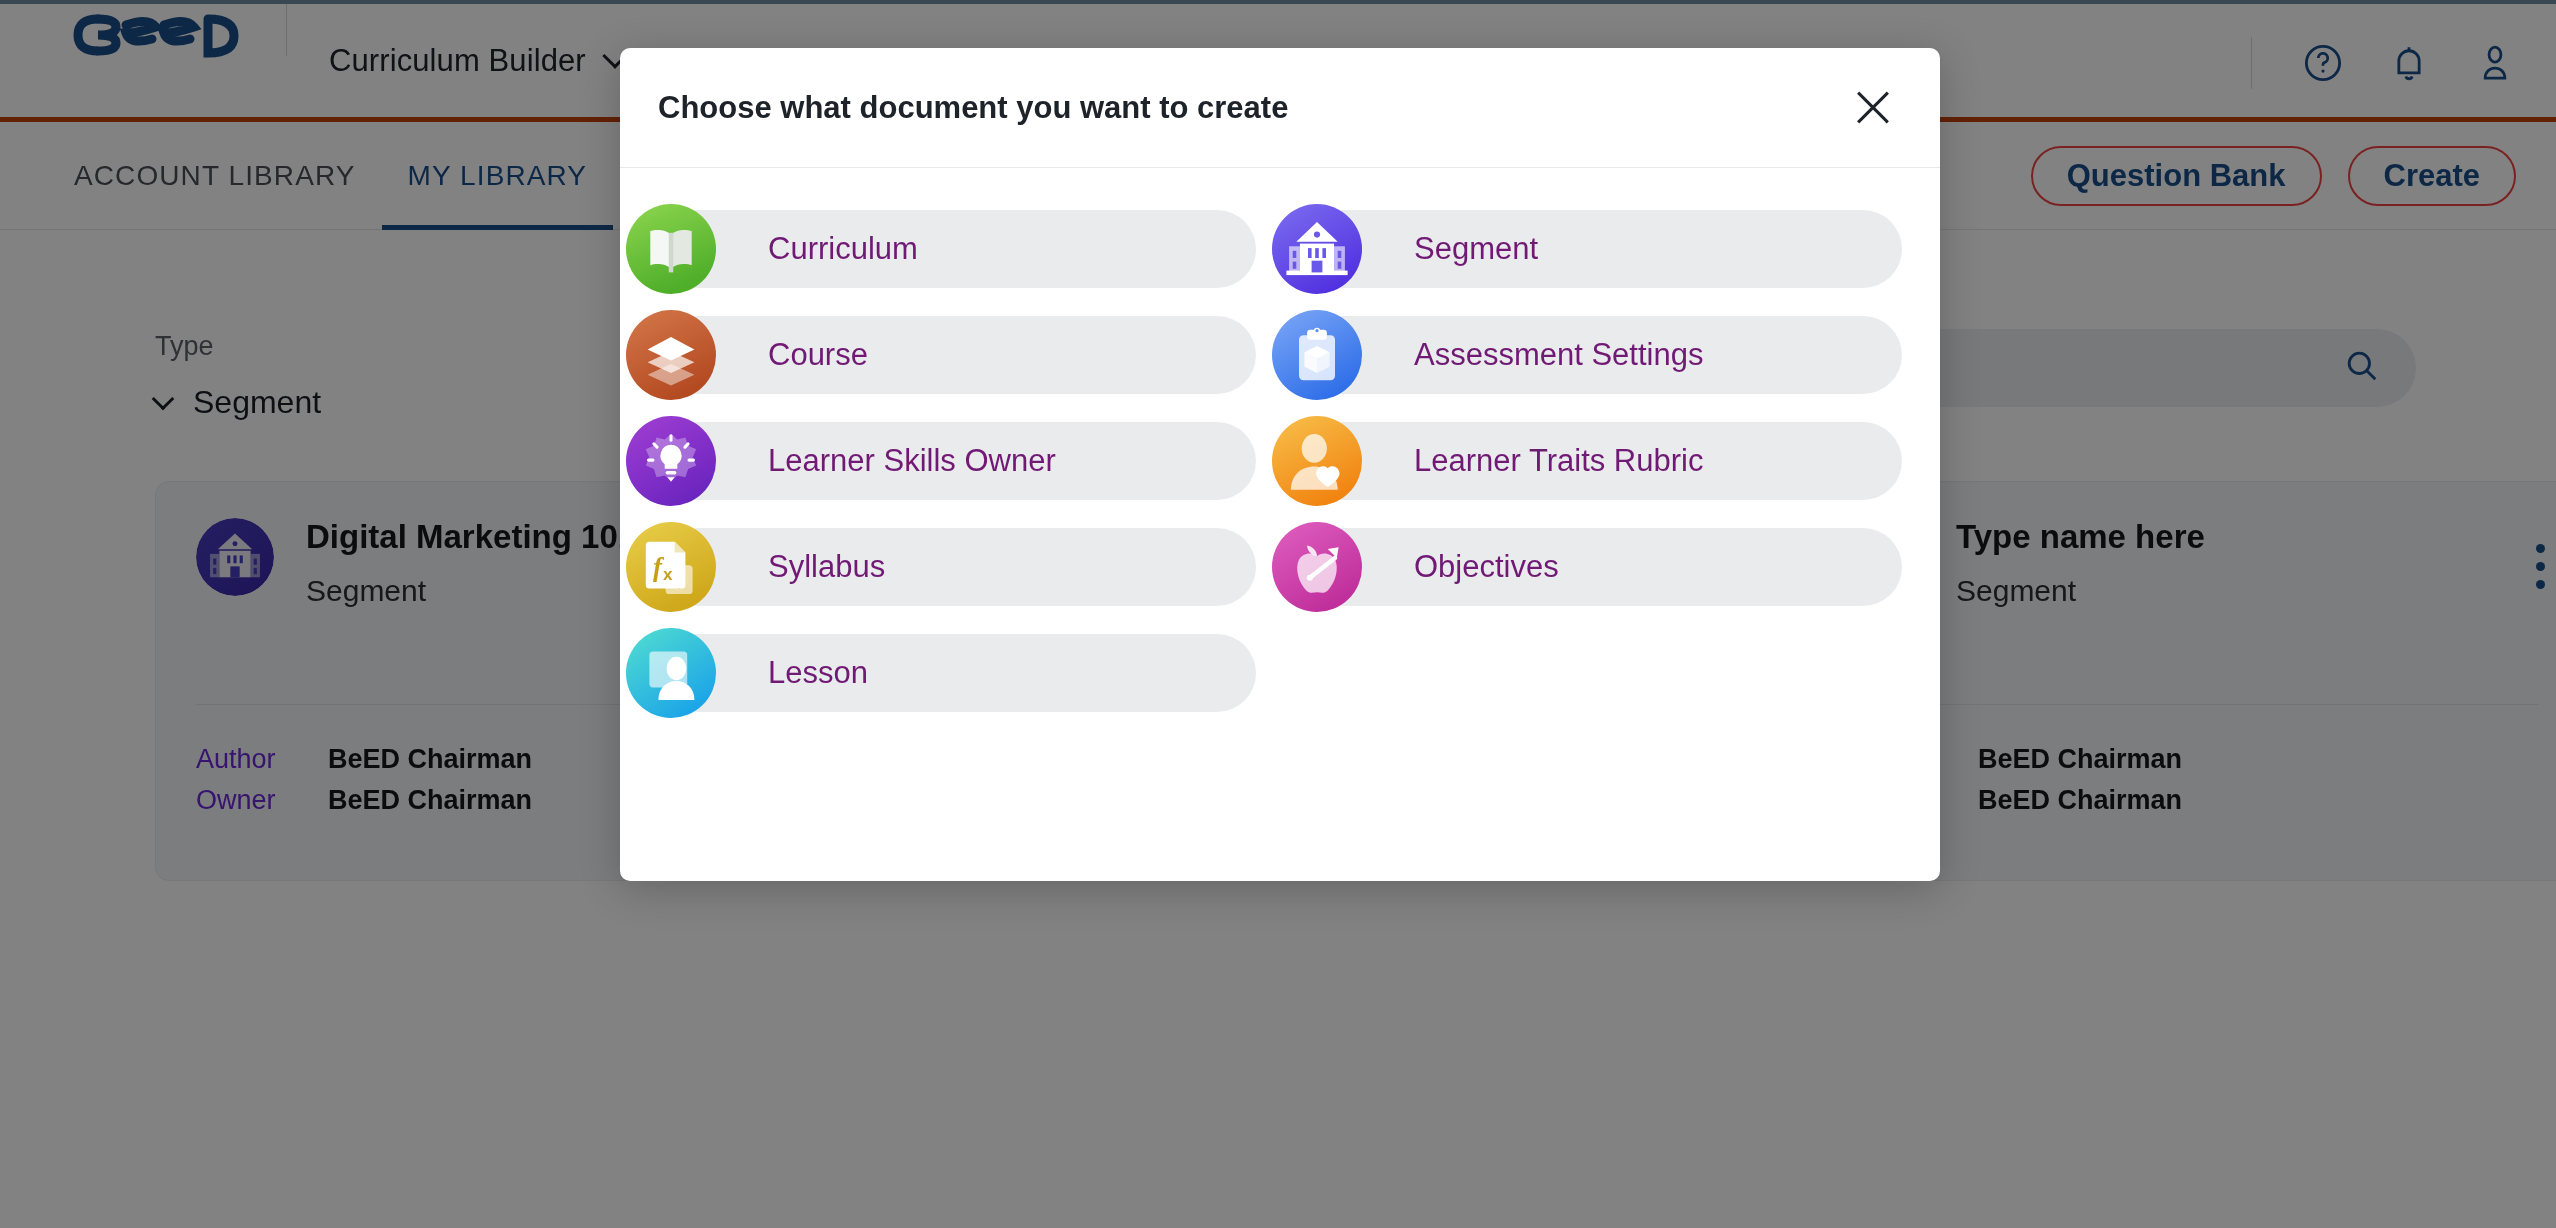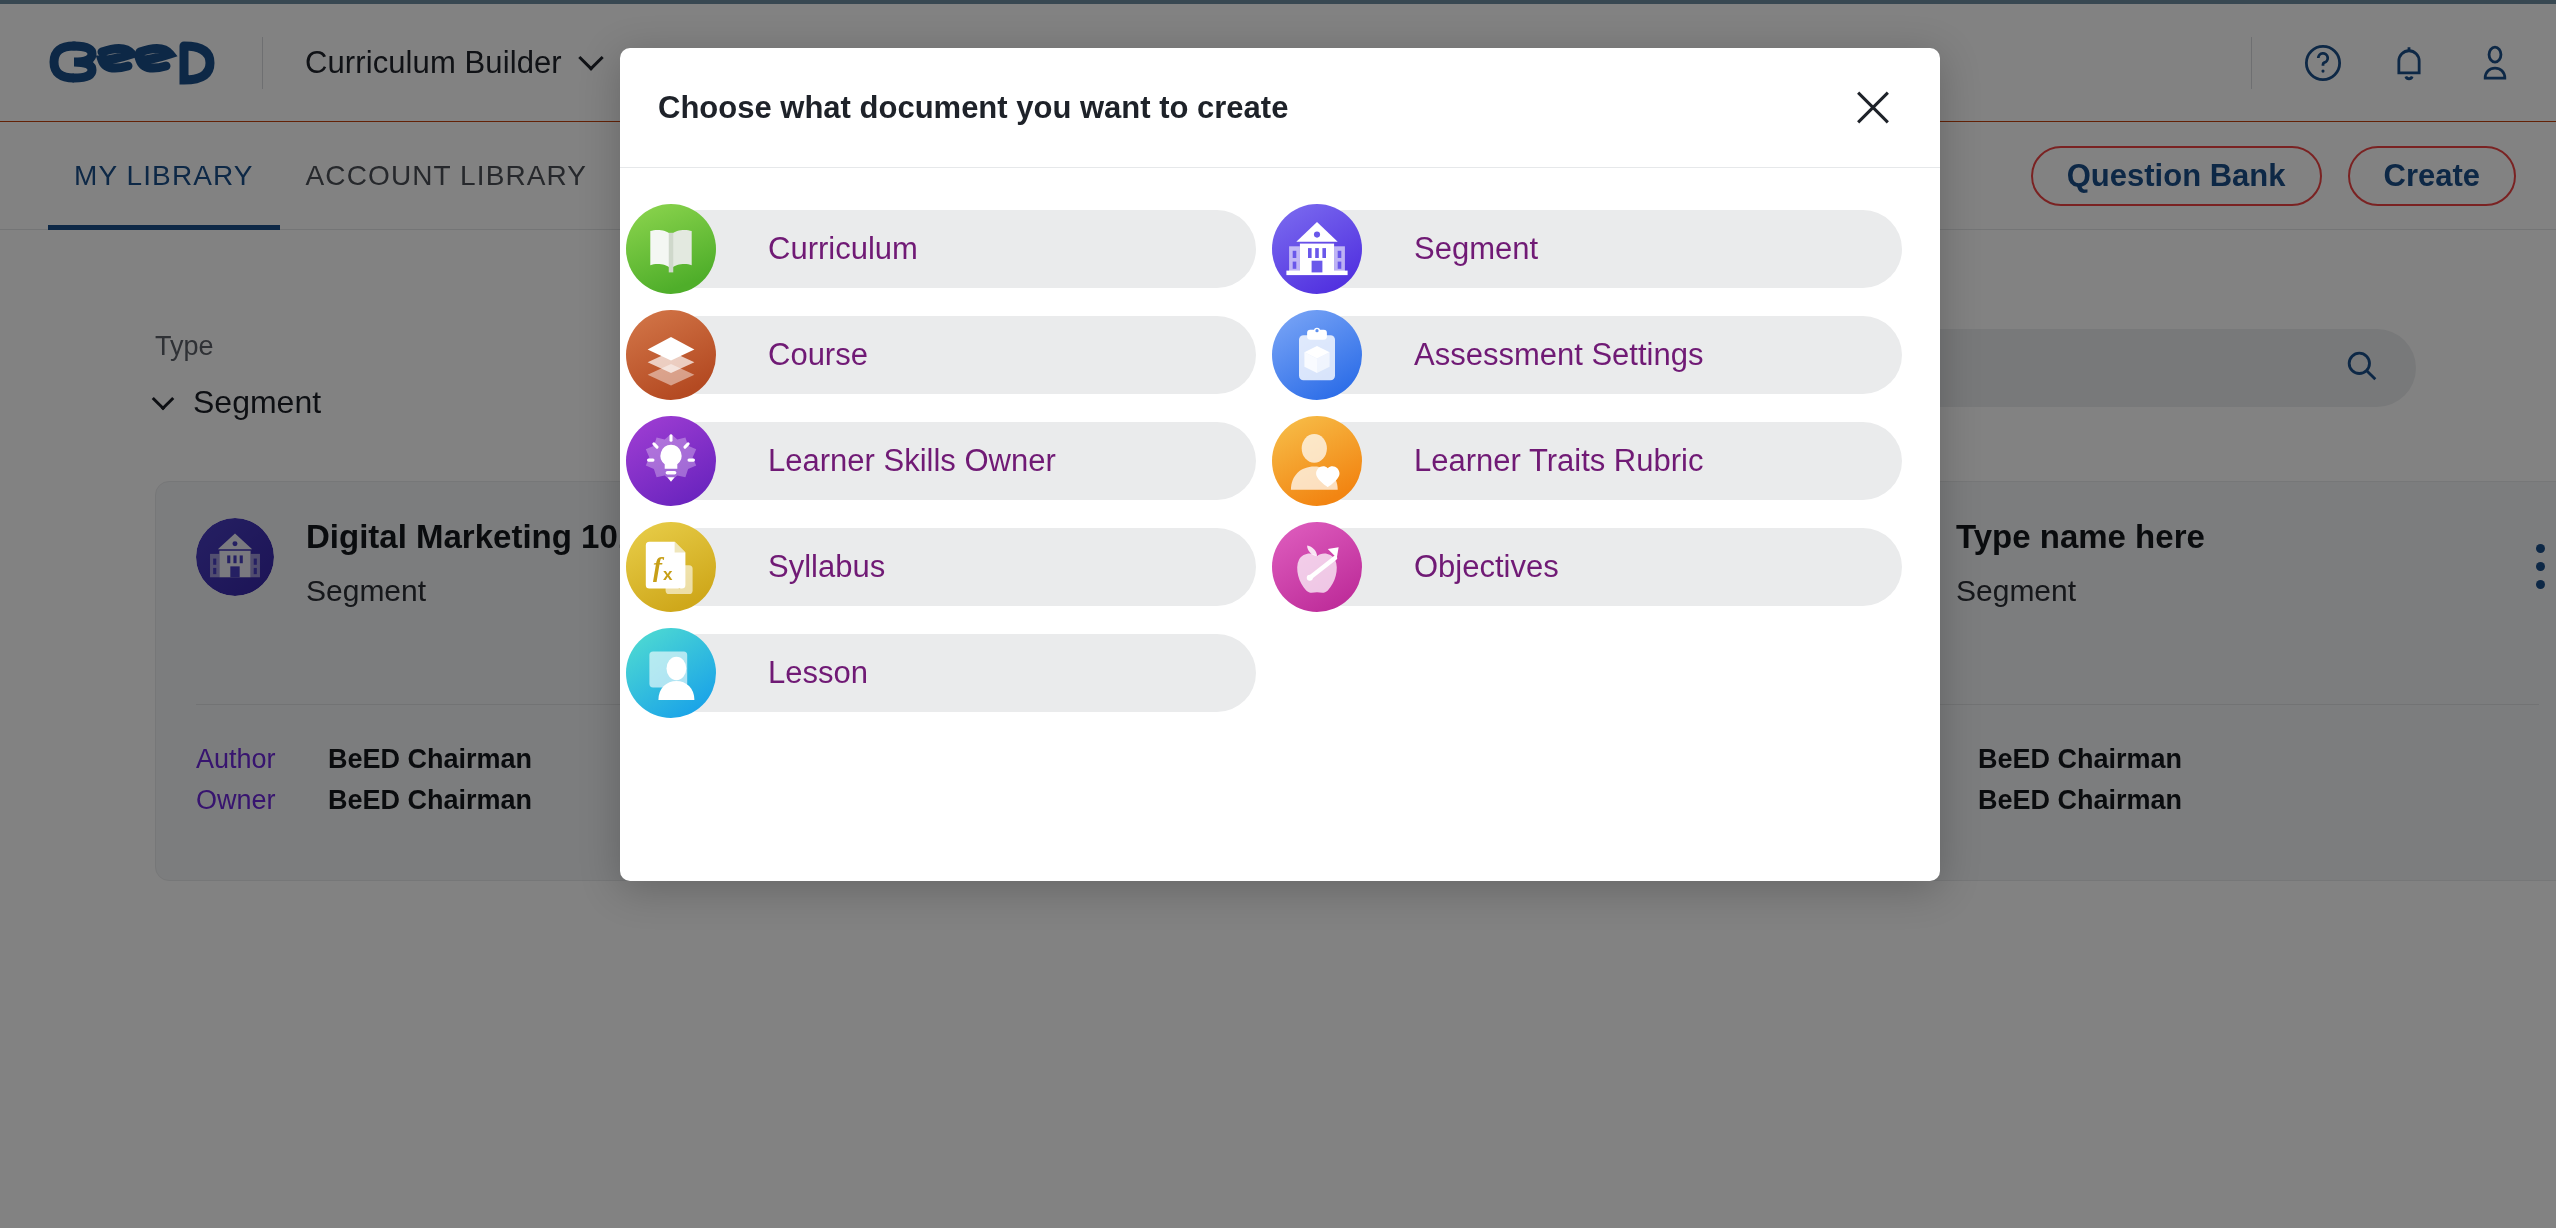--- a/index.html
+++ b/index.html
@@ -19,22 +19,22 @@
   
   .top-hairline {
     position: absolute; top: 0; left: 0; width: 2556px; height: 4px;
     background: #6f8ea1;
   }
 
   
   .header {
     position: absolute; top: 4px; left: 0; width: 2556px; height: 118px;
     background: #ffffff;
-    border-bottom: 1px solid #c2410c;
-    display: flex; align-items: center;
+    border-bottom: 5px solid #c2410c;
+    display: flex;  padding-left: 24px;
   }
   .logo {
     margin-left: 44px;
     width: 176px; height: 64px;
     display: flex; align-items: center;
   }
   .logo svg { display: block; }
   .hdr-divider {
     width: 1px; height: 52px; background: #d8dade; margin-left: 42px;
   }
@@ -241,25 +241,25 @@
         <svg viewBox="0 0 24 24" fill="none" stroke="#1b4f8a" stroke-width="1.6">
           <ellipse cx="12" cy="7.2" rx="3.4" ry="4.3"></ellipse>
           <path d="M6.4 20.6c0-3.5 2.5-5.7 5.6-5.7s5.6 2.2 5.6 5.7z"></path>
         </svg>
       </span>
     </div>
   </div>
 
   <div class="tabbar">
     <div class="tabs">
+      <div class="tab">
+        <span>ACCOUNT LIBRARY</span>
+      </div>
       <div class="tab active">
         <span>MY LIBRARY</span>
-      </div>
-      <div class="tab">
-        <span>ACCOUNT LIBRARY</span>
       </div>
     </div>
     <div class="hdr-buttons">
       <div class="pill-btn">
         <span>Question Bank</span>
       </div>
       <div class="pill-btn">
         <span>Create</span>
       </div>
     </div>

